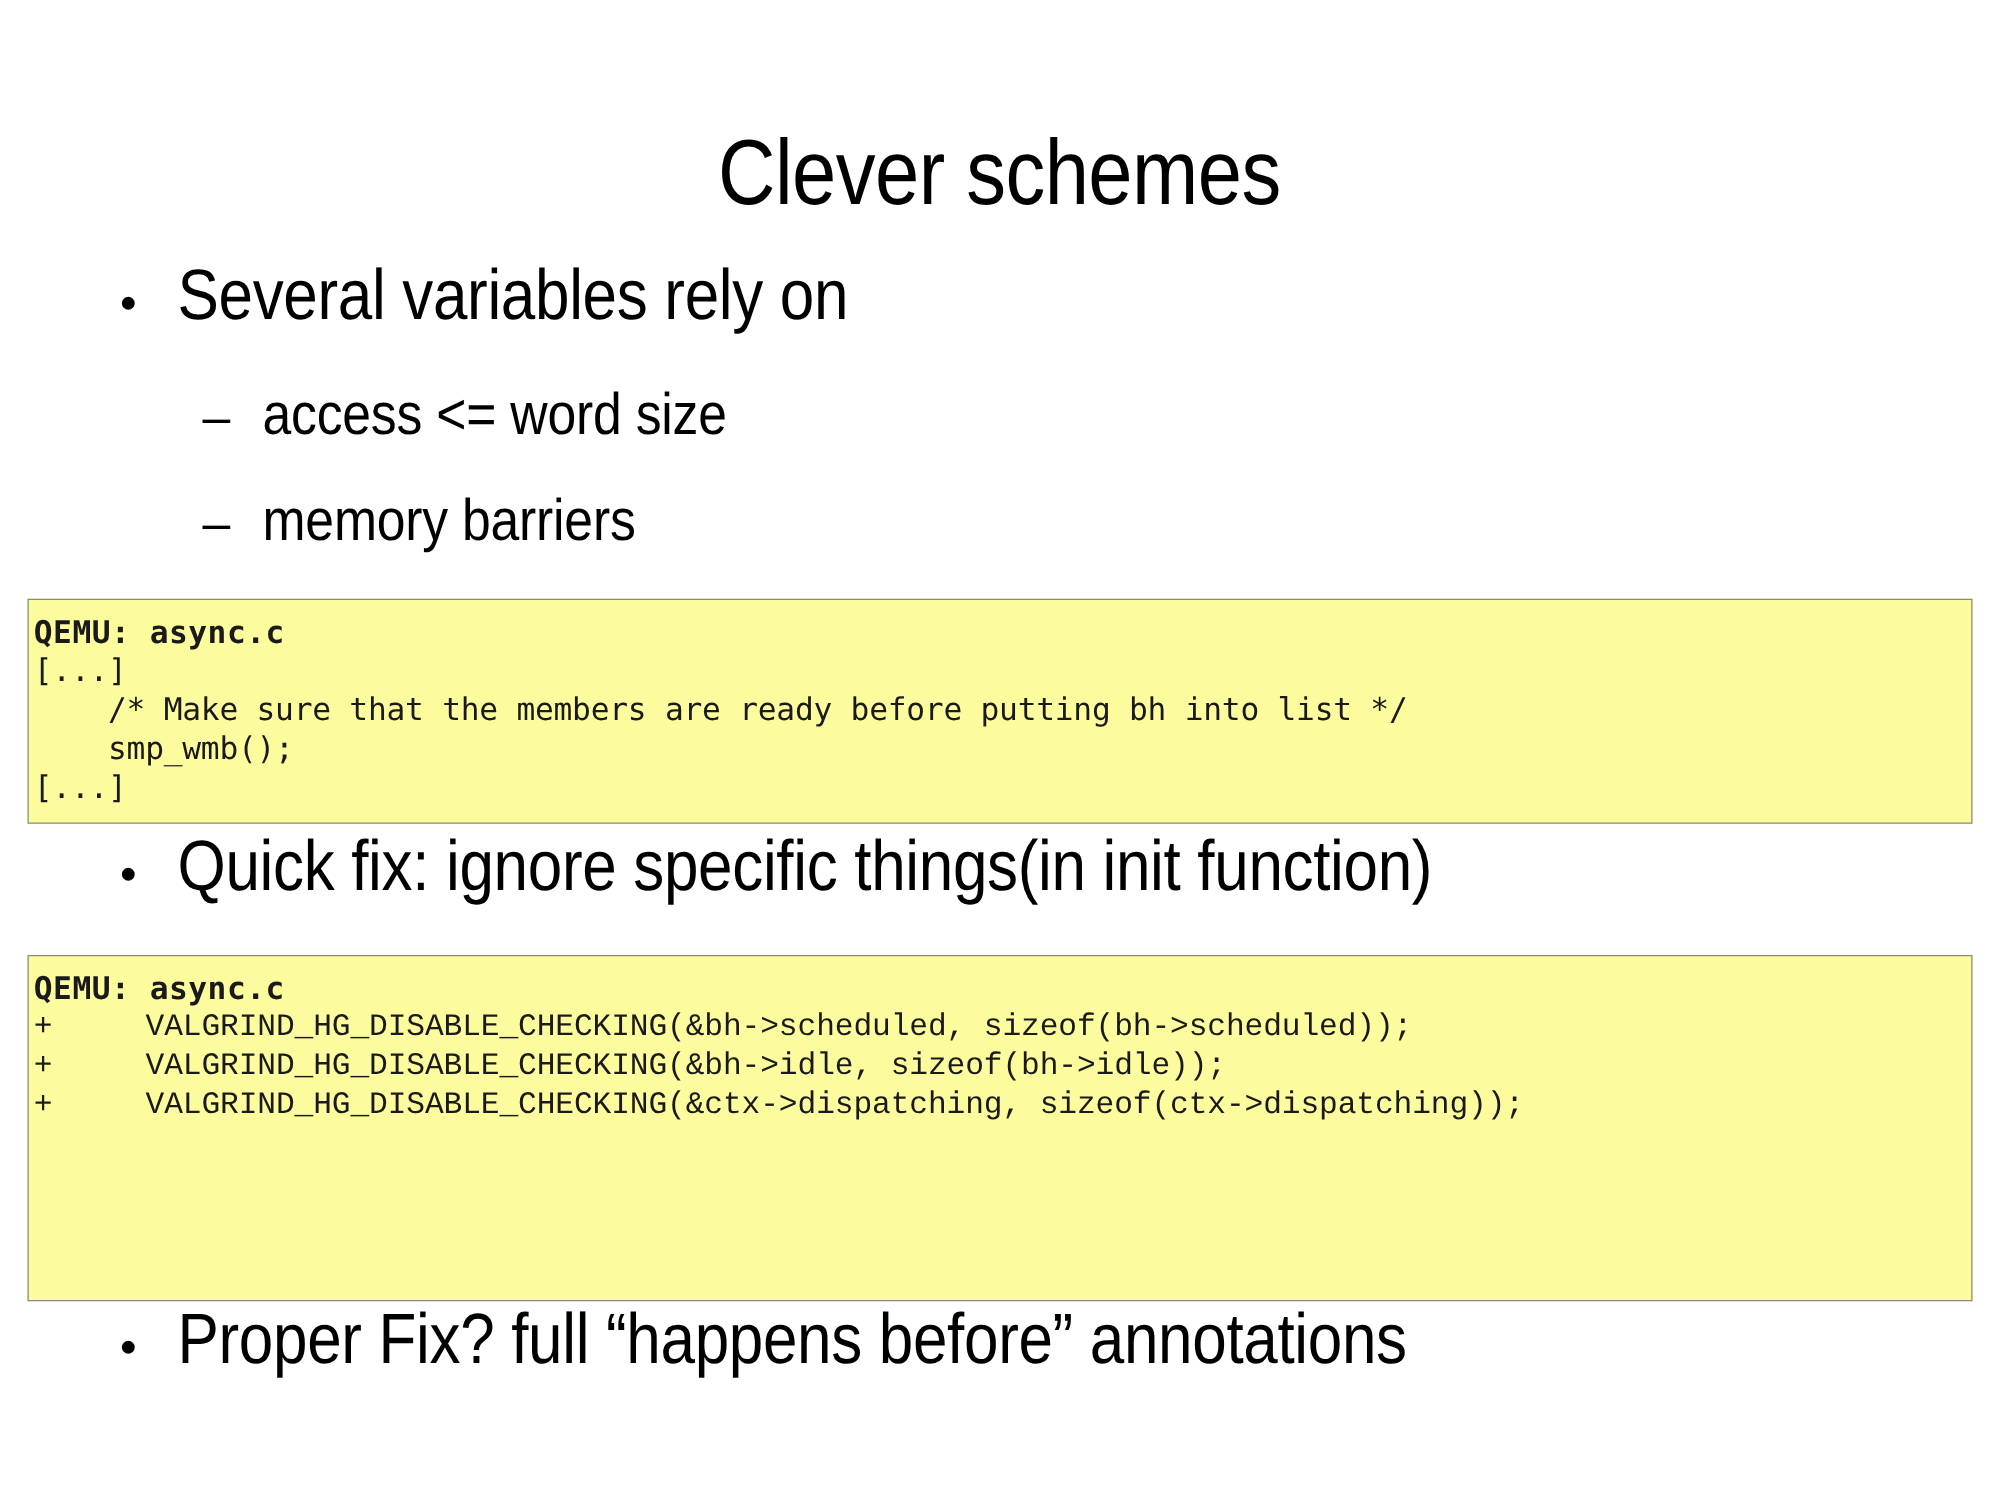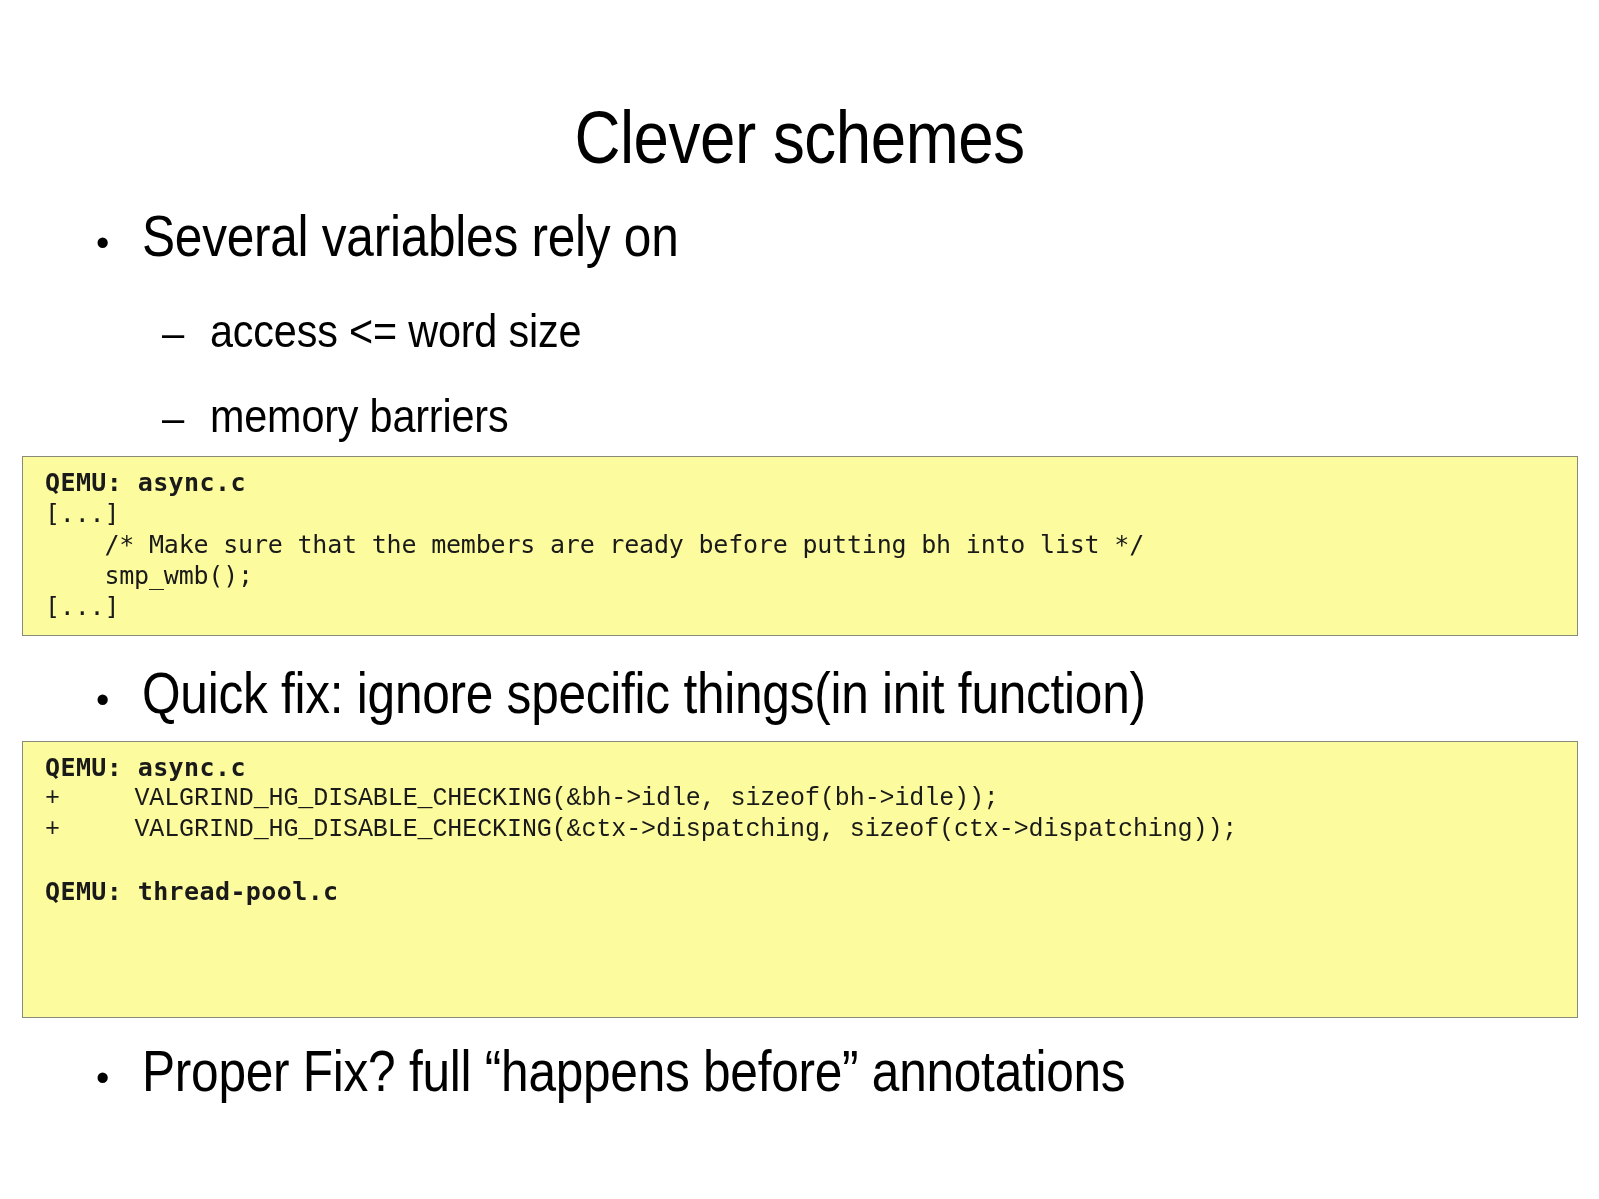--- a/index.html
+++ b/index.html
@@ -75,22 +75,23 @@
     transform-origin: left center;
     letter-spacing: -0.2px;
   }
 
   
   .code-box {
     position: absolute;
     background: #fcfc9e;
     border: 1px solid #8a8a7a;
     box-sizing: border-box;
-    padding: 10px 0 10px 22px;
+    padding: 10px 0 10px 4px;
     overflow: hidden;
+    margin-top: 23px;
   }
   .code-line {
     font-family: "DejaVu Sans Mono", "Liberation Mono", monospace;
     font-size: 25px;
     line-height: 31px;
     white-space: pre;
     color: #1a1a1a;
     letter-spacing: -0.2px;
   }
   .code-line.hdr {
@@ -134,22 +135,22 @@
   <div class="code-line">[...]</div>
 </div>
 
 <div class="bullet-row" style="left:96px; top:662px;">
   <span class="bullet-marker">•</span>
   <span class="bullet-text">Quick fix: ignore specific things(in init function)</span>
 </div>
 
 <div class="code-box" style="left:22px; top:741px; width:1556px; height:277px;">
   <div class="code-line hdr">QEMU: async.c</div>
+  <div class="code-line wide">+     VALGRIND_HG_DISABLE_CHECKING(&amp;bh-&gt;scheduled, sizeof(bh-&gt;scheduled));</div>
   <div class="code-line wide">+     VALGRIND_HG_DISABLE_CHECKING(&amp;bh-&gt;idle, sizeof(bh-&gt;idle));</div>
   <div class="code-line wide">+     VALGRIND_HG_DISABLE_CHECKING(&amp;ctx-&gt;dispatching, sizeof(ctx-&gt;dispatching));</div>
   <div class="code-line blank"> </div>
-  <div class="code-line hdr">QEMU: thread-pool.c</div>
 </div>
 
 <div class="bullet-row" style="left:96px; top:1040px;">
   <span class="bullet-marker">•</span>
   <span class="bullet-text">Proper Fix? full “happens before” annotations</span>
 </div>
 
 </body></html>

